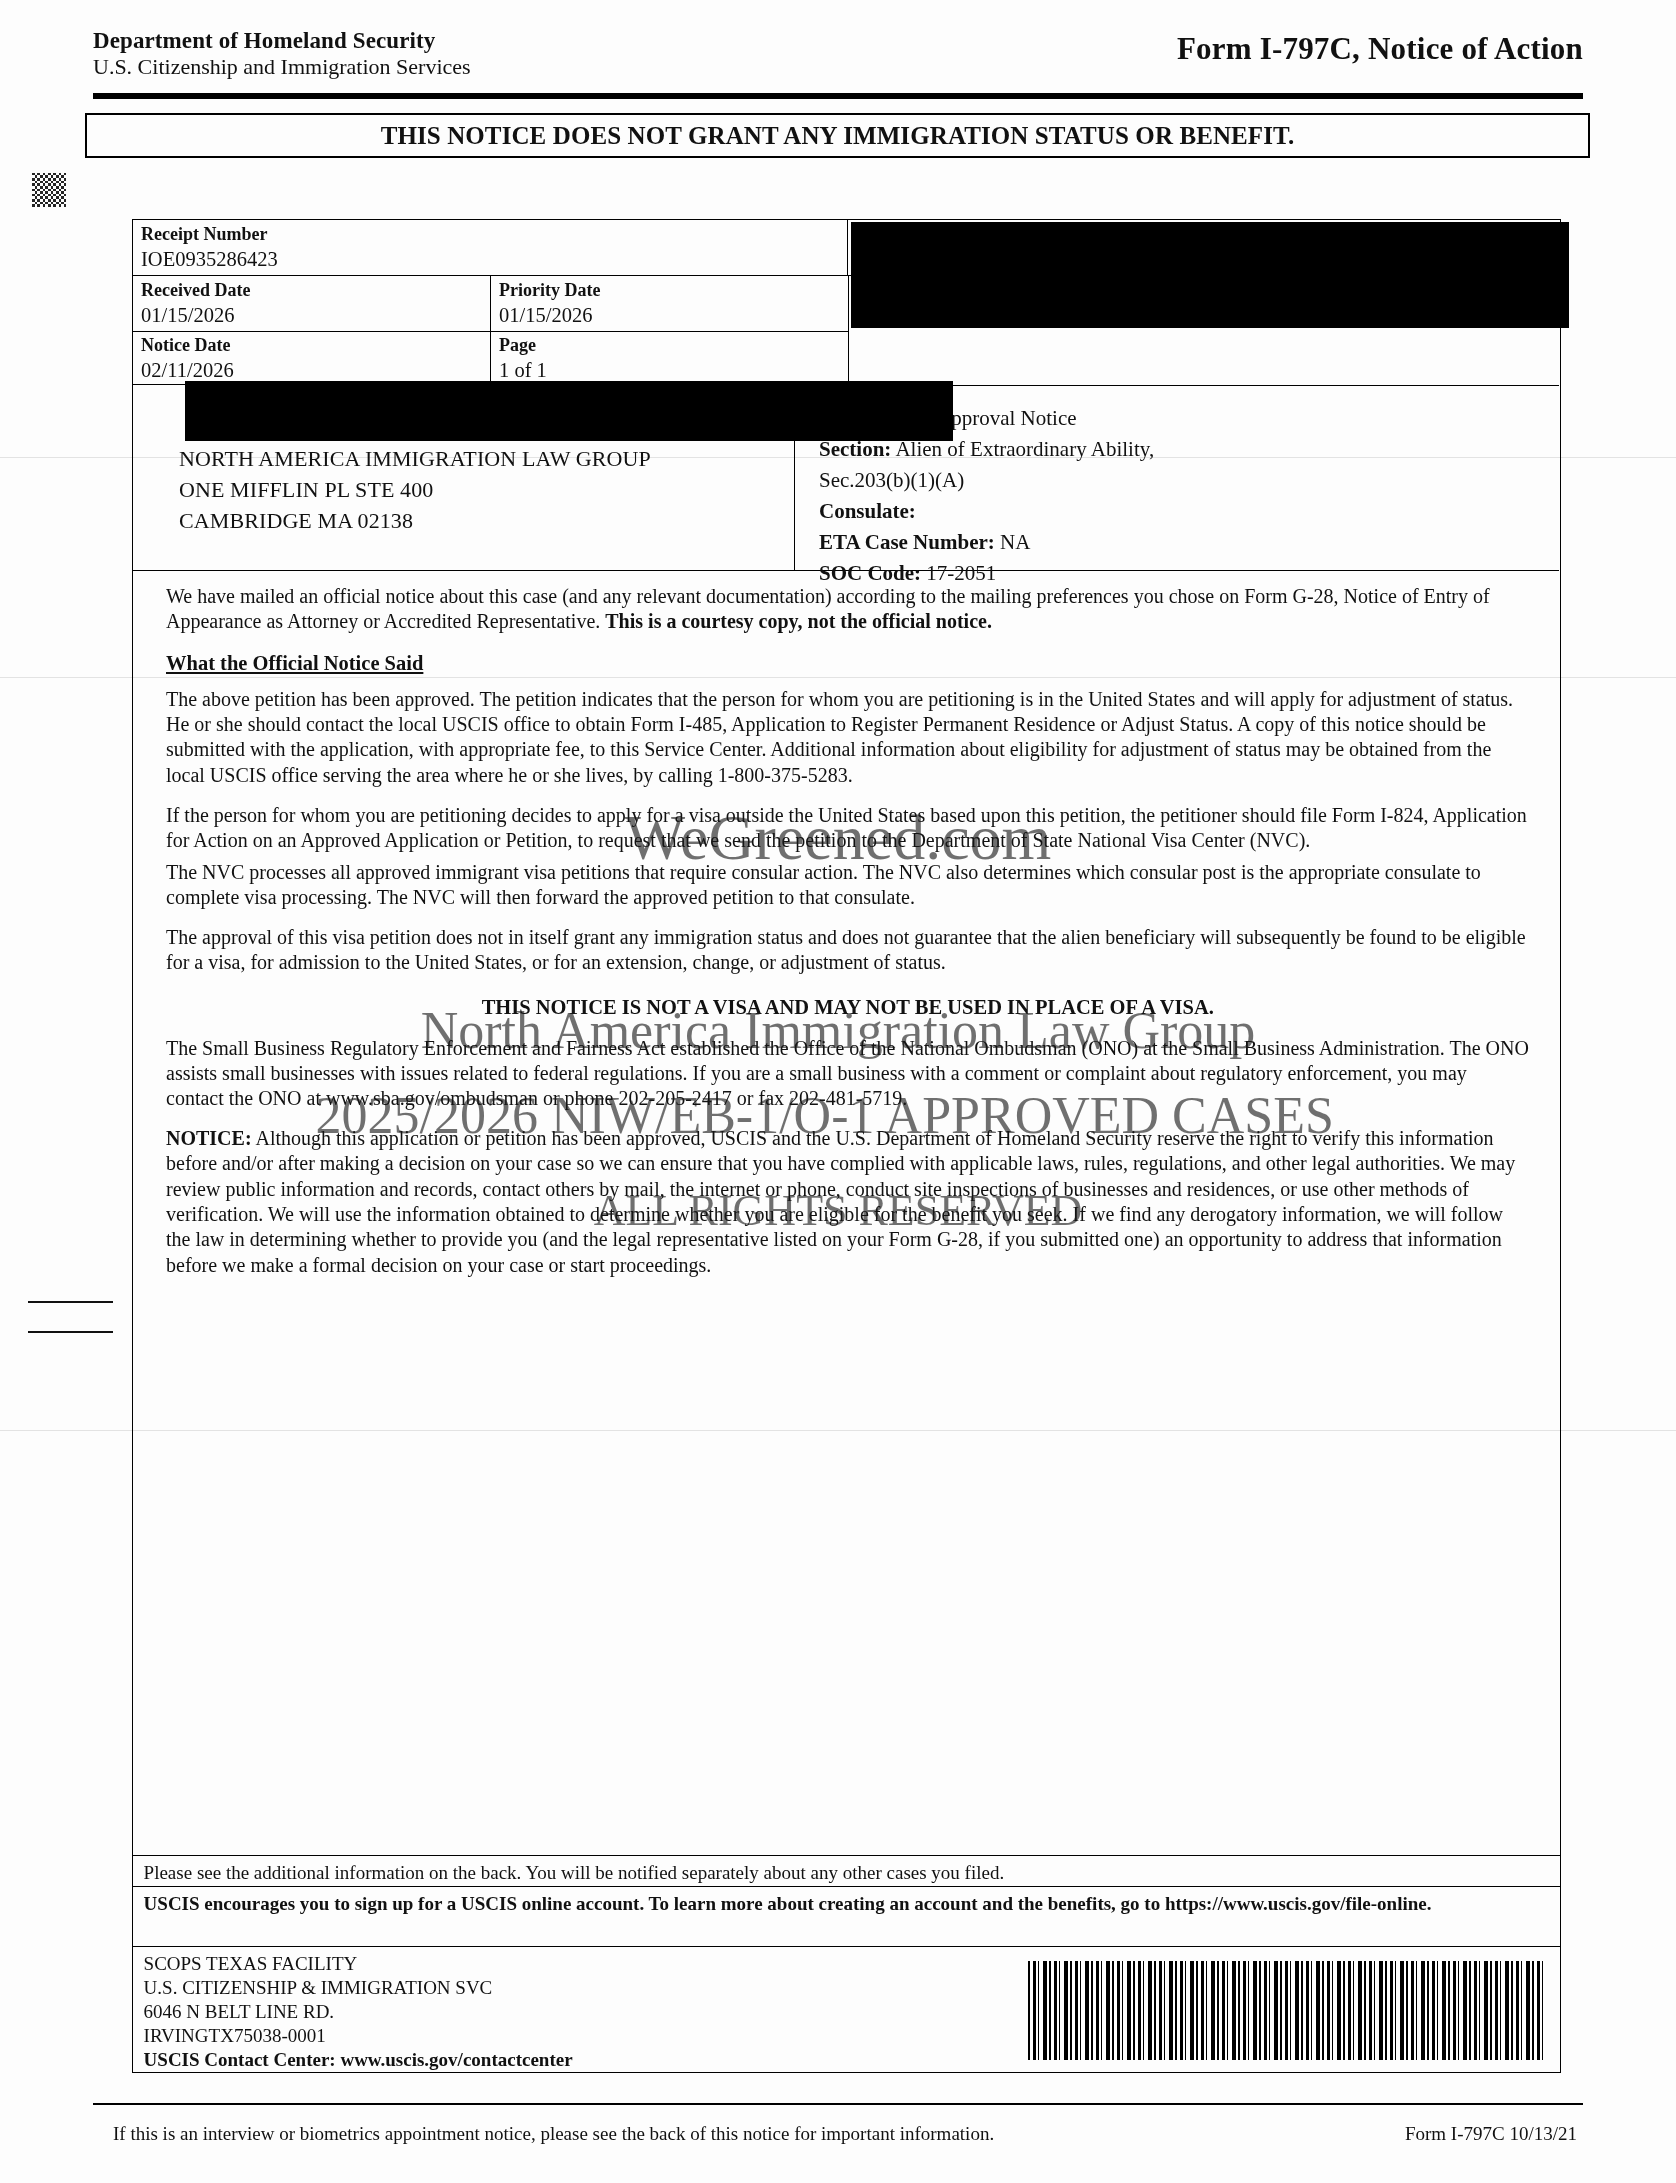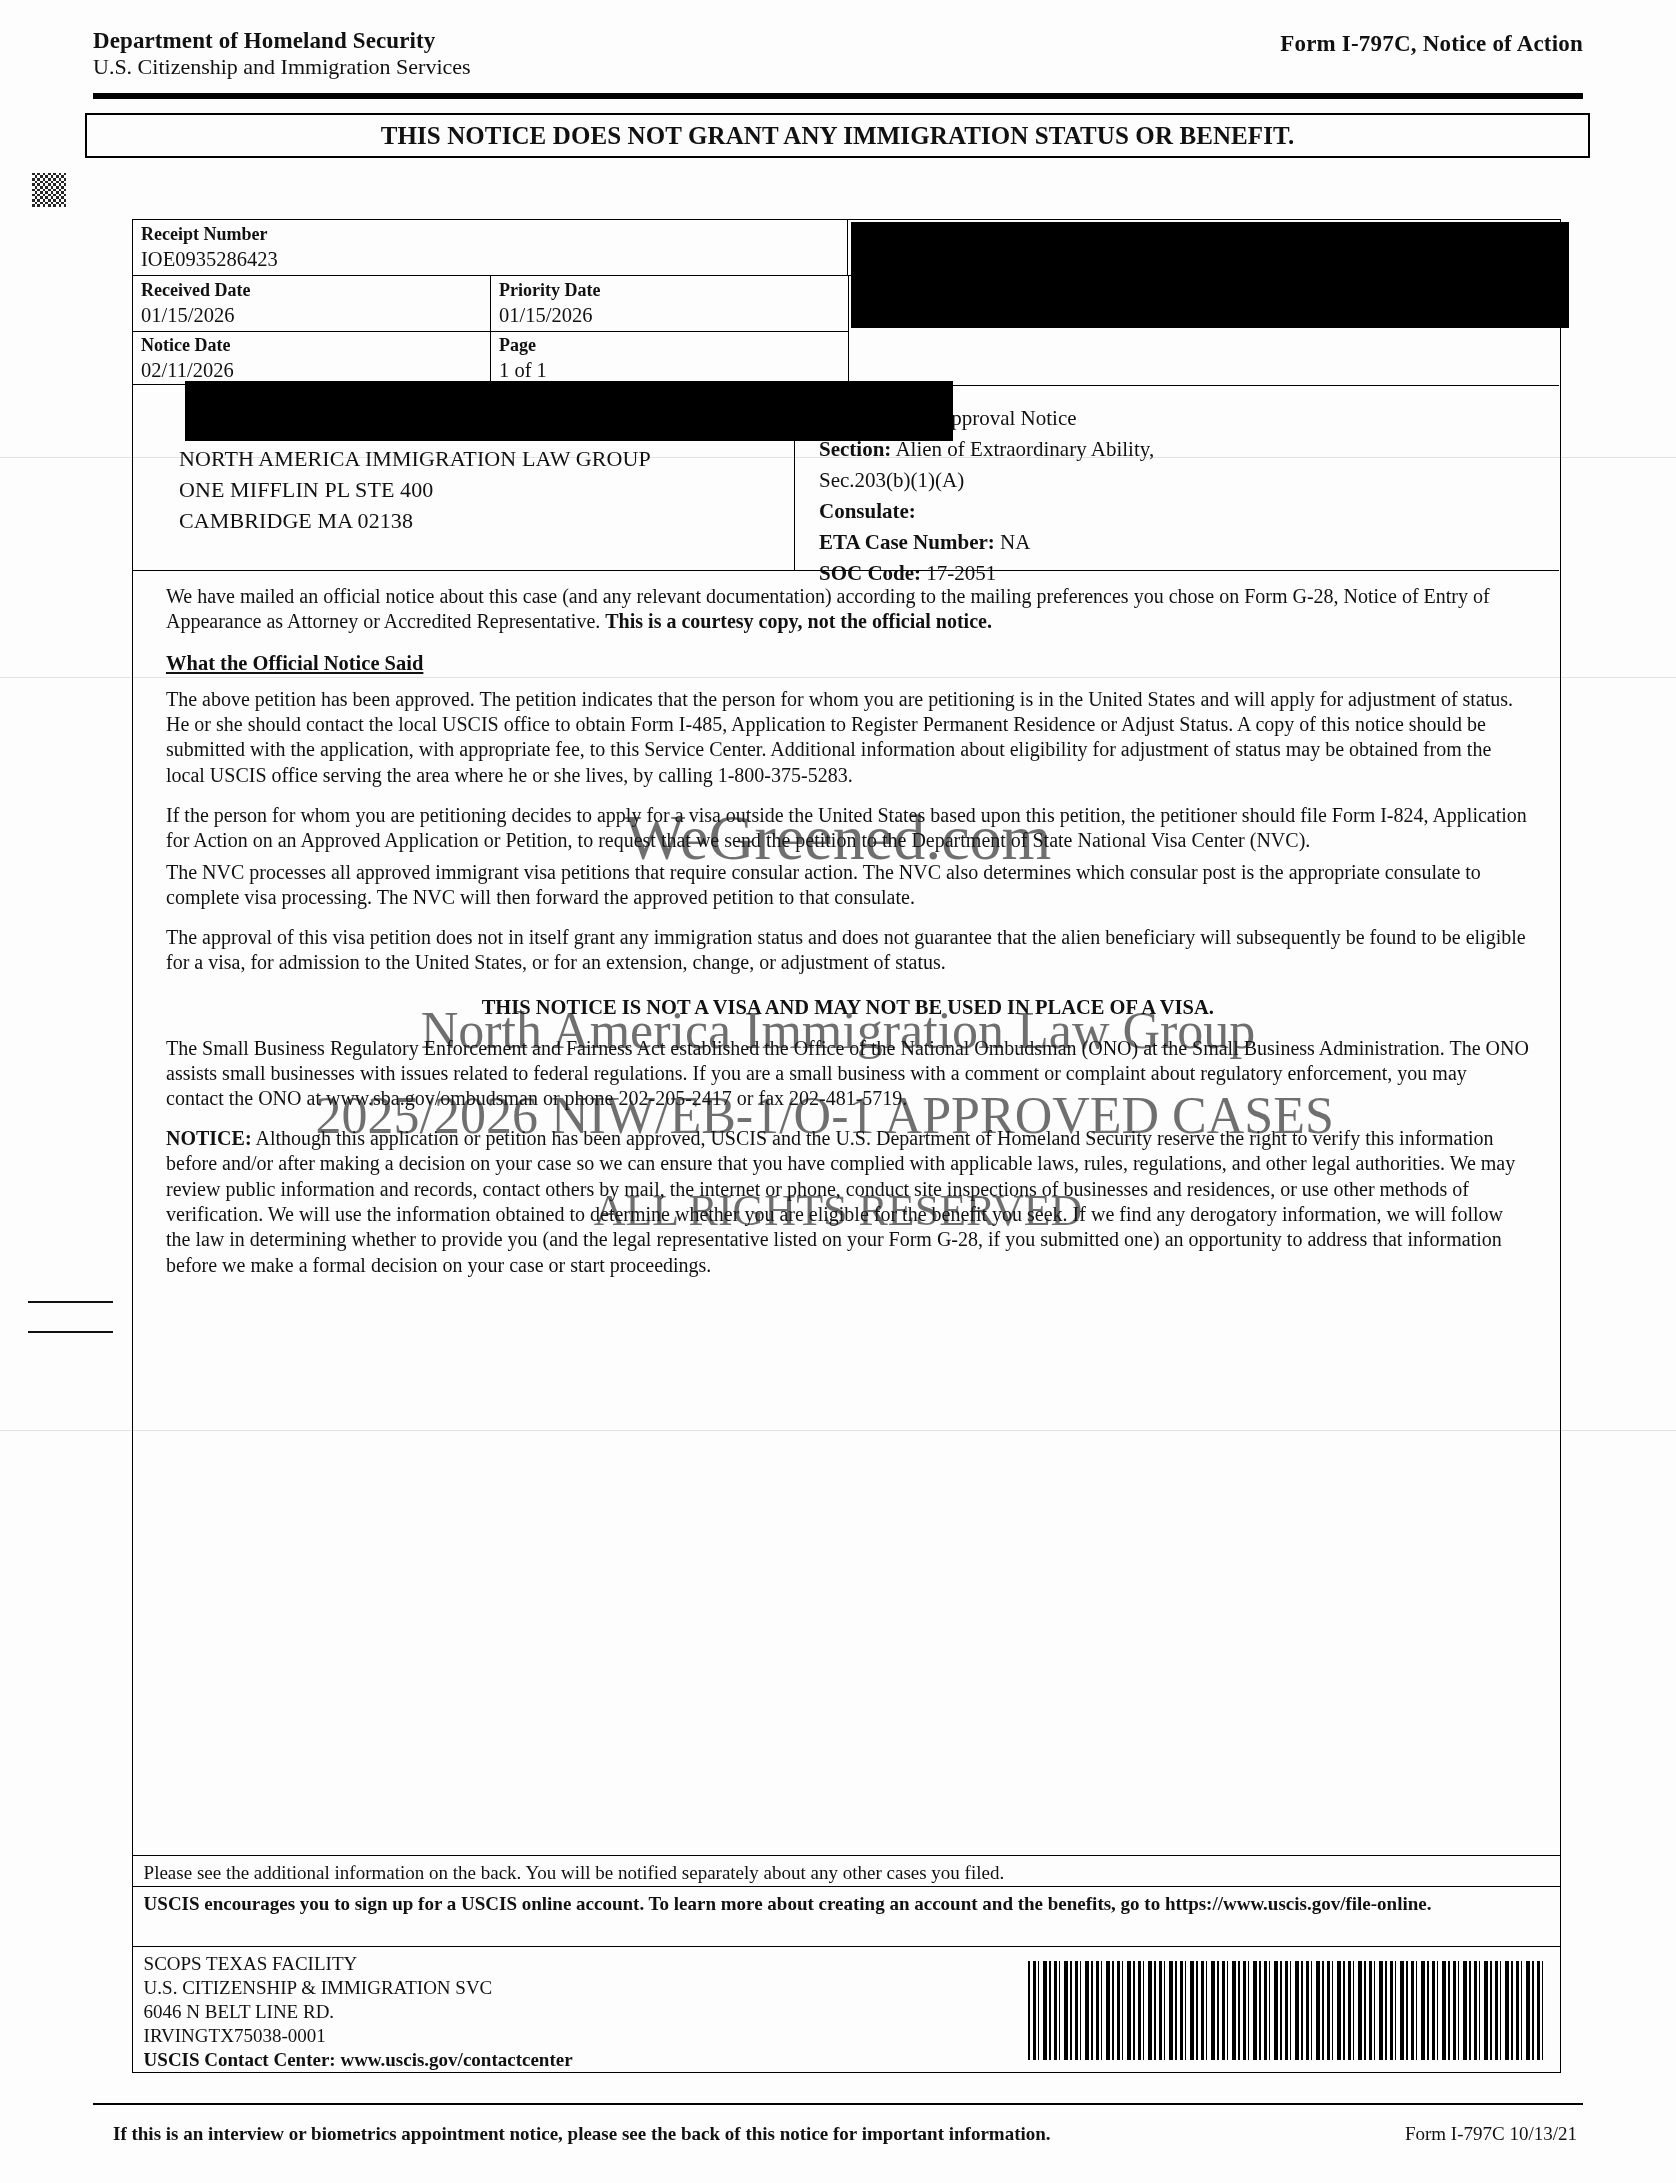--- a/index.html
+++ b/index.html
@@ -34,21 +34,21 @@
     font-size: 23px;
     font-weight: bold;
     letter-spacing: 0.1px;
     line-height: 1.18;
   }
   .hdr-left-2 {
     font-size: 22px;
     line-height: 1.18;
   }
   .hdr-right {
-    font-size: 23px;
+    font-size: 31px;
     font-weight: bold;
     letter-spacing: 0.2px;
     padding-top: 4px;
   }
   .hdr-rule {
     position: absolute;
     top: 93px; left: 93px; right: 93px;
     height: 6px;
     background: #000;
   }
@@ -228,21 +228,21 @@
     bottom: 78px; left: 93px; right: 93px;
     height: 2px; background: #000;
   }
   .footer {
     position: absolute;
     bottom: 38px; left: 113px; right: 99px;
     display: flex;
     justify-content: space-between;
     font-size: 19px;
   }
-  .footer .l { font-weight: bold; }
+  .footer .l { font-weight: normal; }
 
   
   .edge-mark {
     position: absolute;
     left: 28px; top: 1301px;
     width: 85px; height: 2px; background: #111;
   }
   .edge-mark2 {
     position: absolute;
     left: 28px; top: 1331px;

